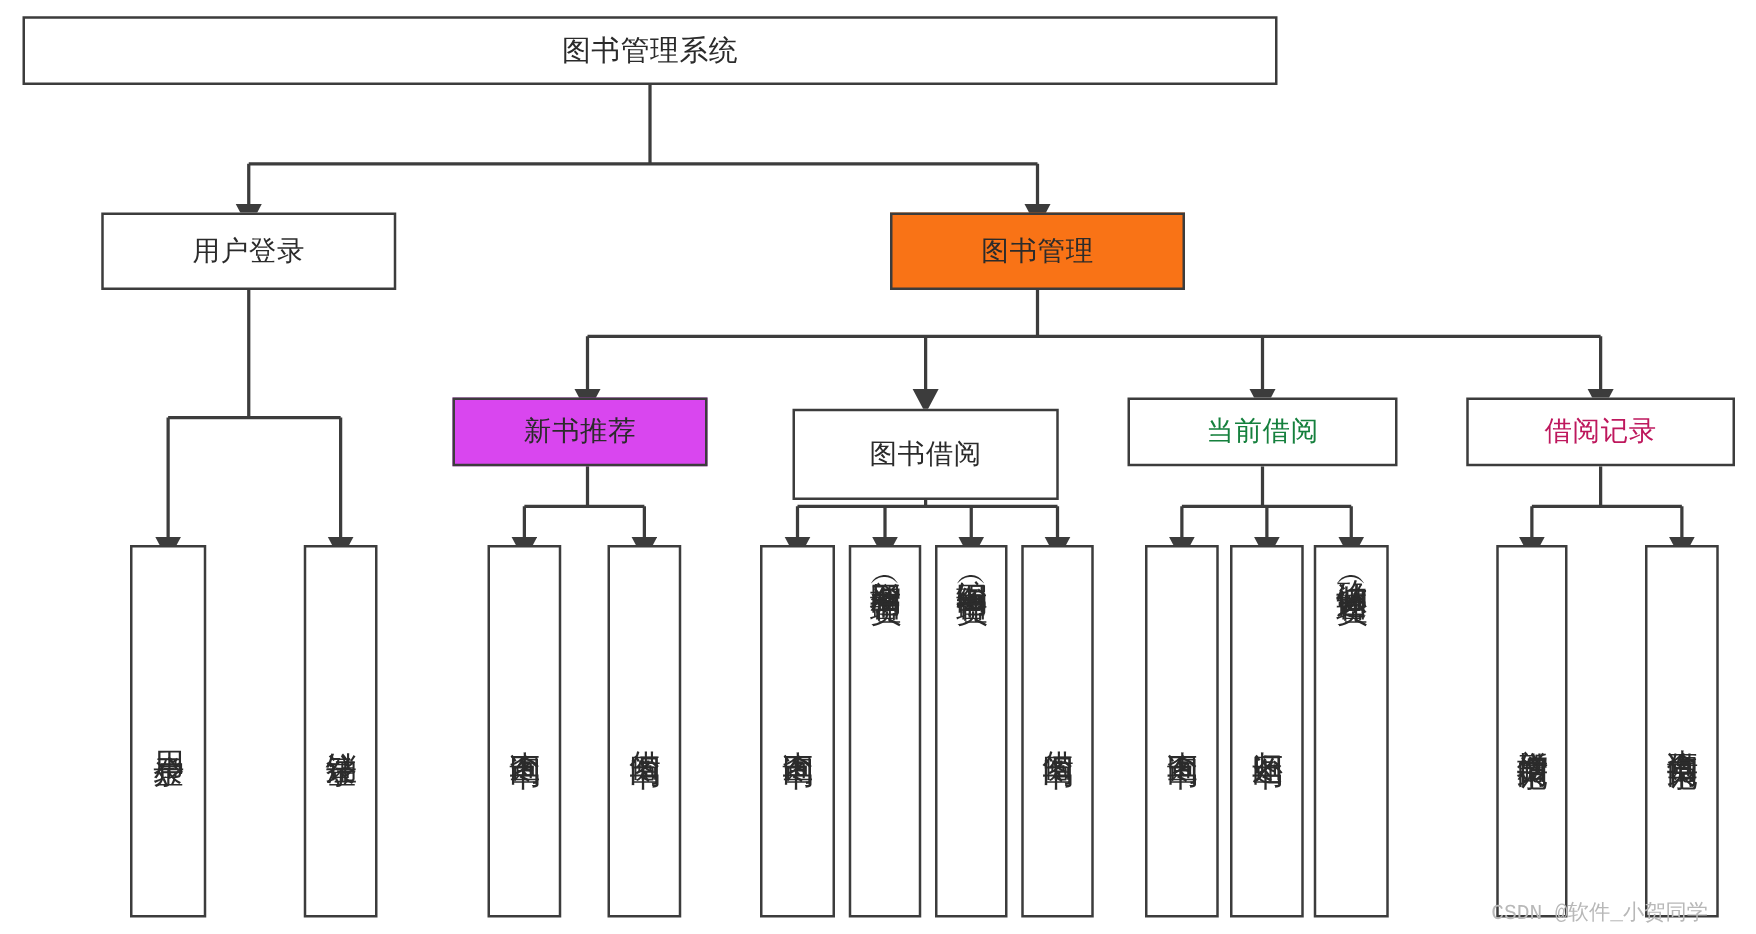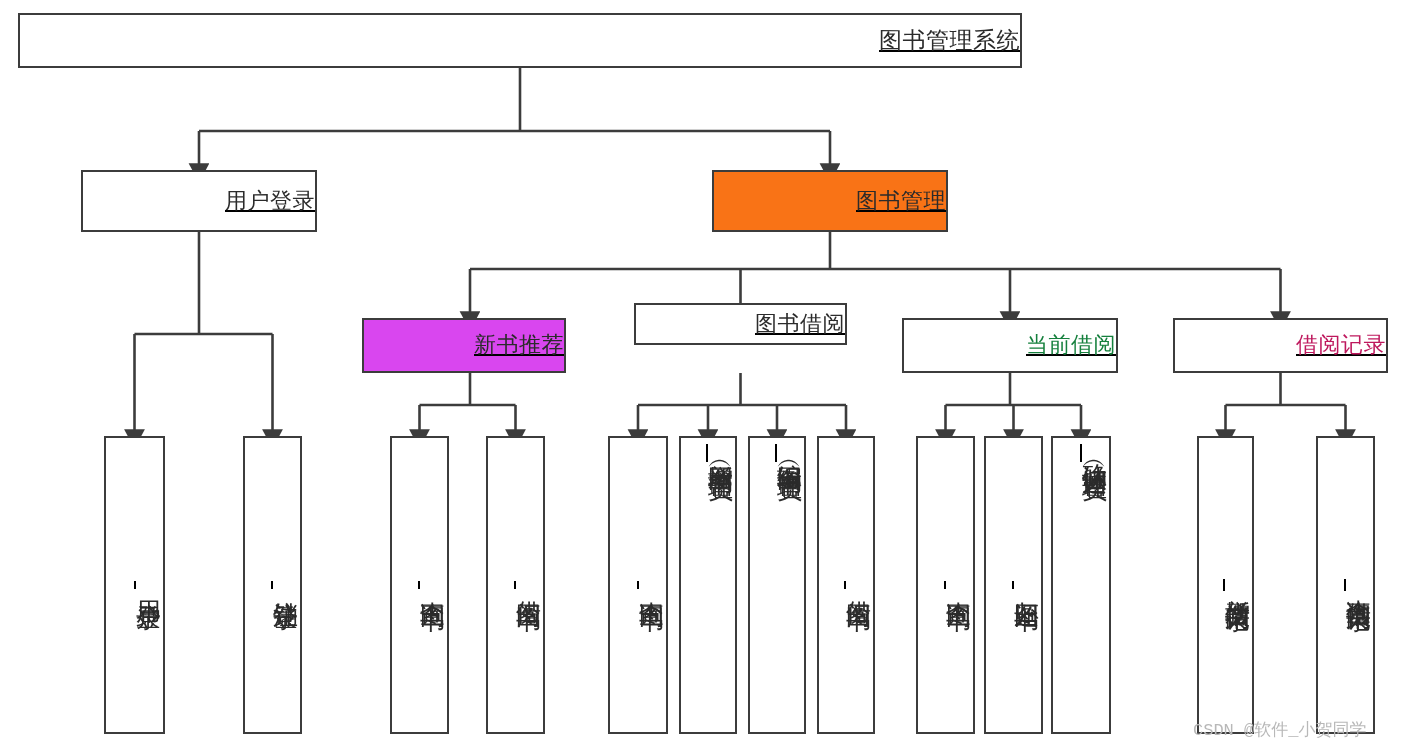--- a/index.html
+++ b/index.html
@@ -25,23 +25,22 @@
     height: 747px;
     pointer-events: none;
   }
   .node-box {
     position: absolute;
     box-sizing: border-box;
     border: 2px solid #3c3c3c;
     background: #ffffff;
     display: flex;
     align-items: center;
-    justify-content: flex-end;
+    justify-content: center;
     overflow: hidden;
-    text-decoration: underline;
   }
   .node-label {
     font-family: "Liberation Sans", "DejaVu Sans", sans-serif;
     color: #2b2b2b;
     line-height: 1.02;
     letter-spacing: 0.5px;
     white-space: nowrap;
   }
   
   .node-box.horizontal .node-label {
@@ -130,21 +129,21 @@
       </div>
       <div class="node-box horizontal" style="left: 81px; top: 170px; width: 236px; height: 62px; border-color: rgb(60, 60, 60); background: rgb(255, 255, 255);">
         <span class="node-label" style="color: rgb(43, 43, 43);">用户登录</span>
       </div>
       <div class="node-box horizontal" style="left: 712px; top: 170px; width: 236px; height: 62px; border-color: rgb(60, 60, 60); background: #f97316;">
         <span class="node-label" style="color: rgb(43, 43, 43);">图书管理</span>
       </div>
       <div class="node-box horizontal" style="left: 362px; top: 318px; width: 204px; height: 55px; border-color: rgb(60, 60, 60); background: #d946ef;">
         <span class="node-label" style="color: rgb(43, 43, 43);">新书推荐</span>
       </div>
-      <div class="node-box horizontal" style="left: 634px; top: 303px; width: 213px; height: 42px; border-color: rgb(60, 60, 60); background: rgb(255, 255, 255);">
+      <div class="node-box horizontal" style="left: 634px; top: 327px; width: 213px; height: 73px; border-color: rgb(60, 60, 60); background: rgb(255, 255, 255);">
         <span class="node-label" style="color: rgb(43, 43, 43);">图书借阅</span>
       </div>
       <div class="node-box horizontal" style="left: 902px; top: 318px; width: 216px; height: 55px; border-color: rgb(60, 60, 60); background: rgb(255, 255, 255);">
         <span class="node-label" style="color: #15803d;">当前借阅</span>
       </div>
       <div class="node-box horizontal" style="left: 1173px; top: 318px; width: 215px; height: 55px; border-color: rgb(60, 60, 60); background: rgb(255, 255, 255);">
         <span class="node-label" style="color: #be185d;">借阅记录</span>
       </div>
       <div class="node-box vertical centered" style="left: 104px; top: 436px; width: 61px; height: 298px; border-color: rgb(60, 60, 60); background: rgb(255, 255, 255);">
         <span class="node-label" style="color: rgb(43, 43, 43);">用户登录</span>

